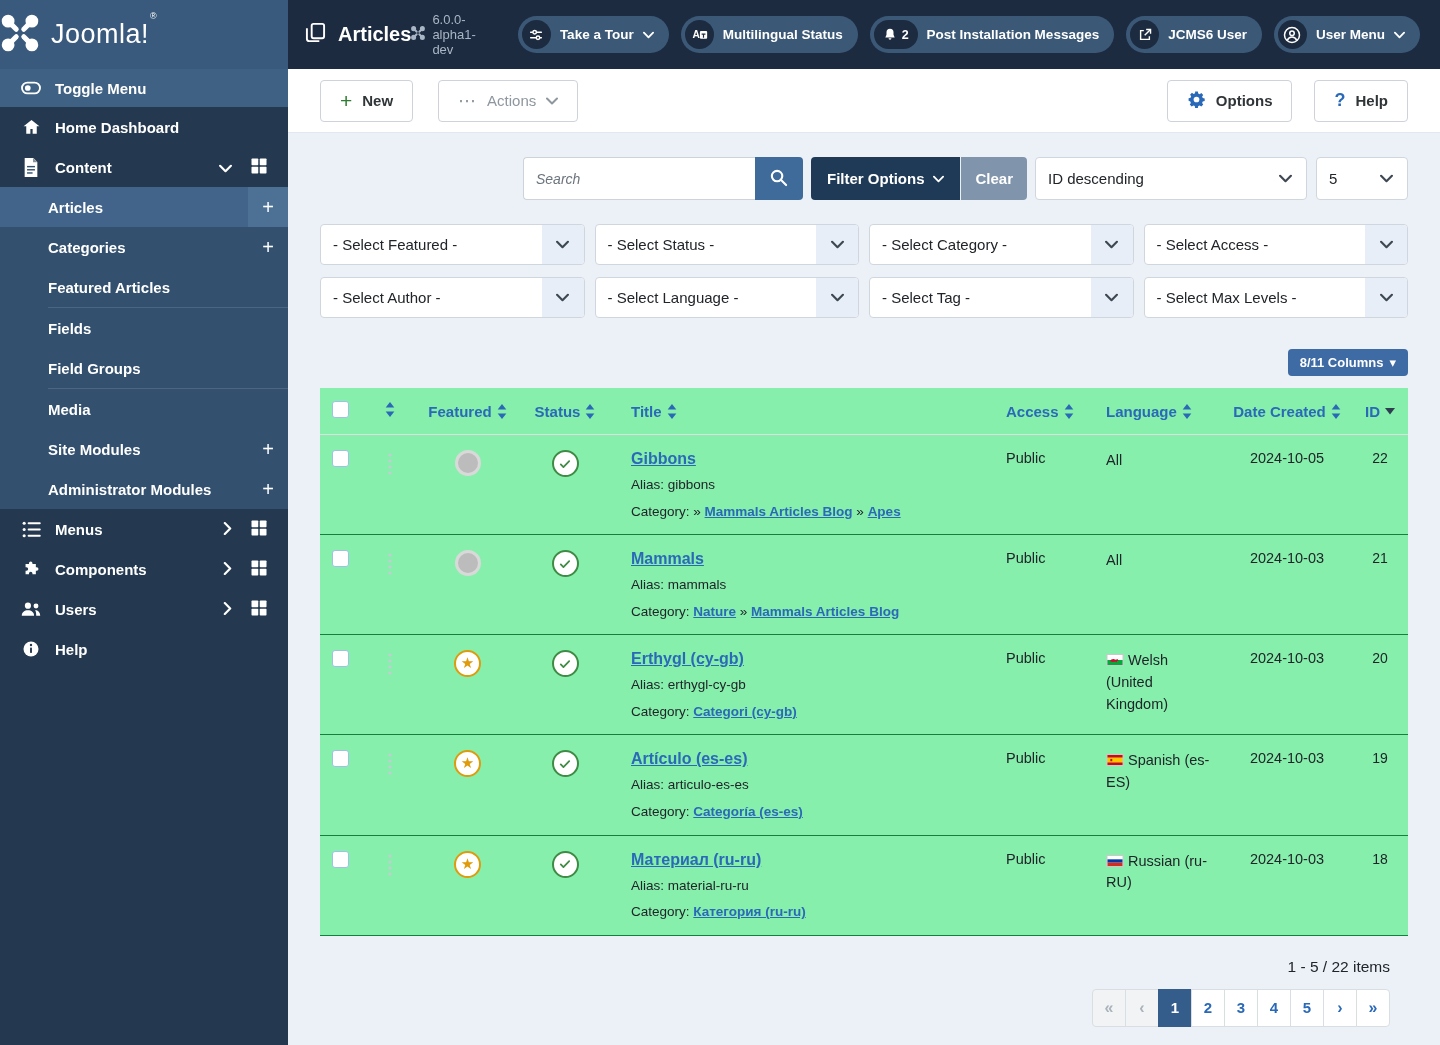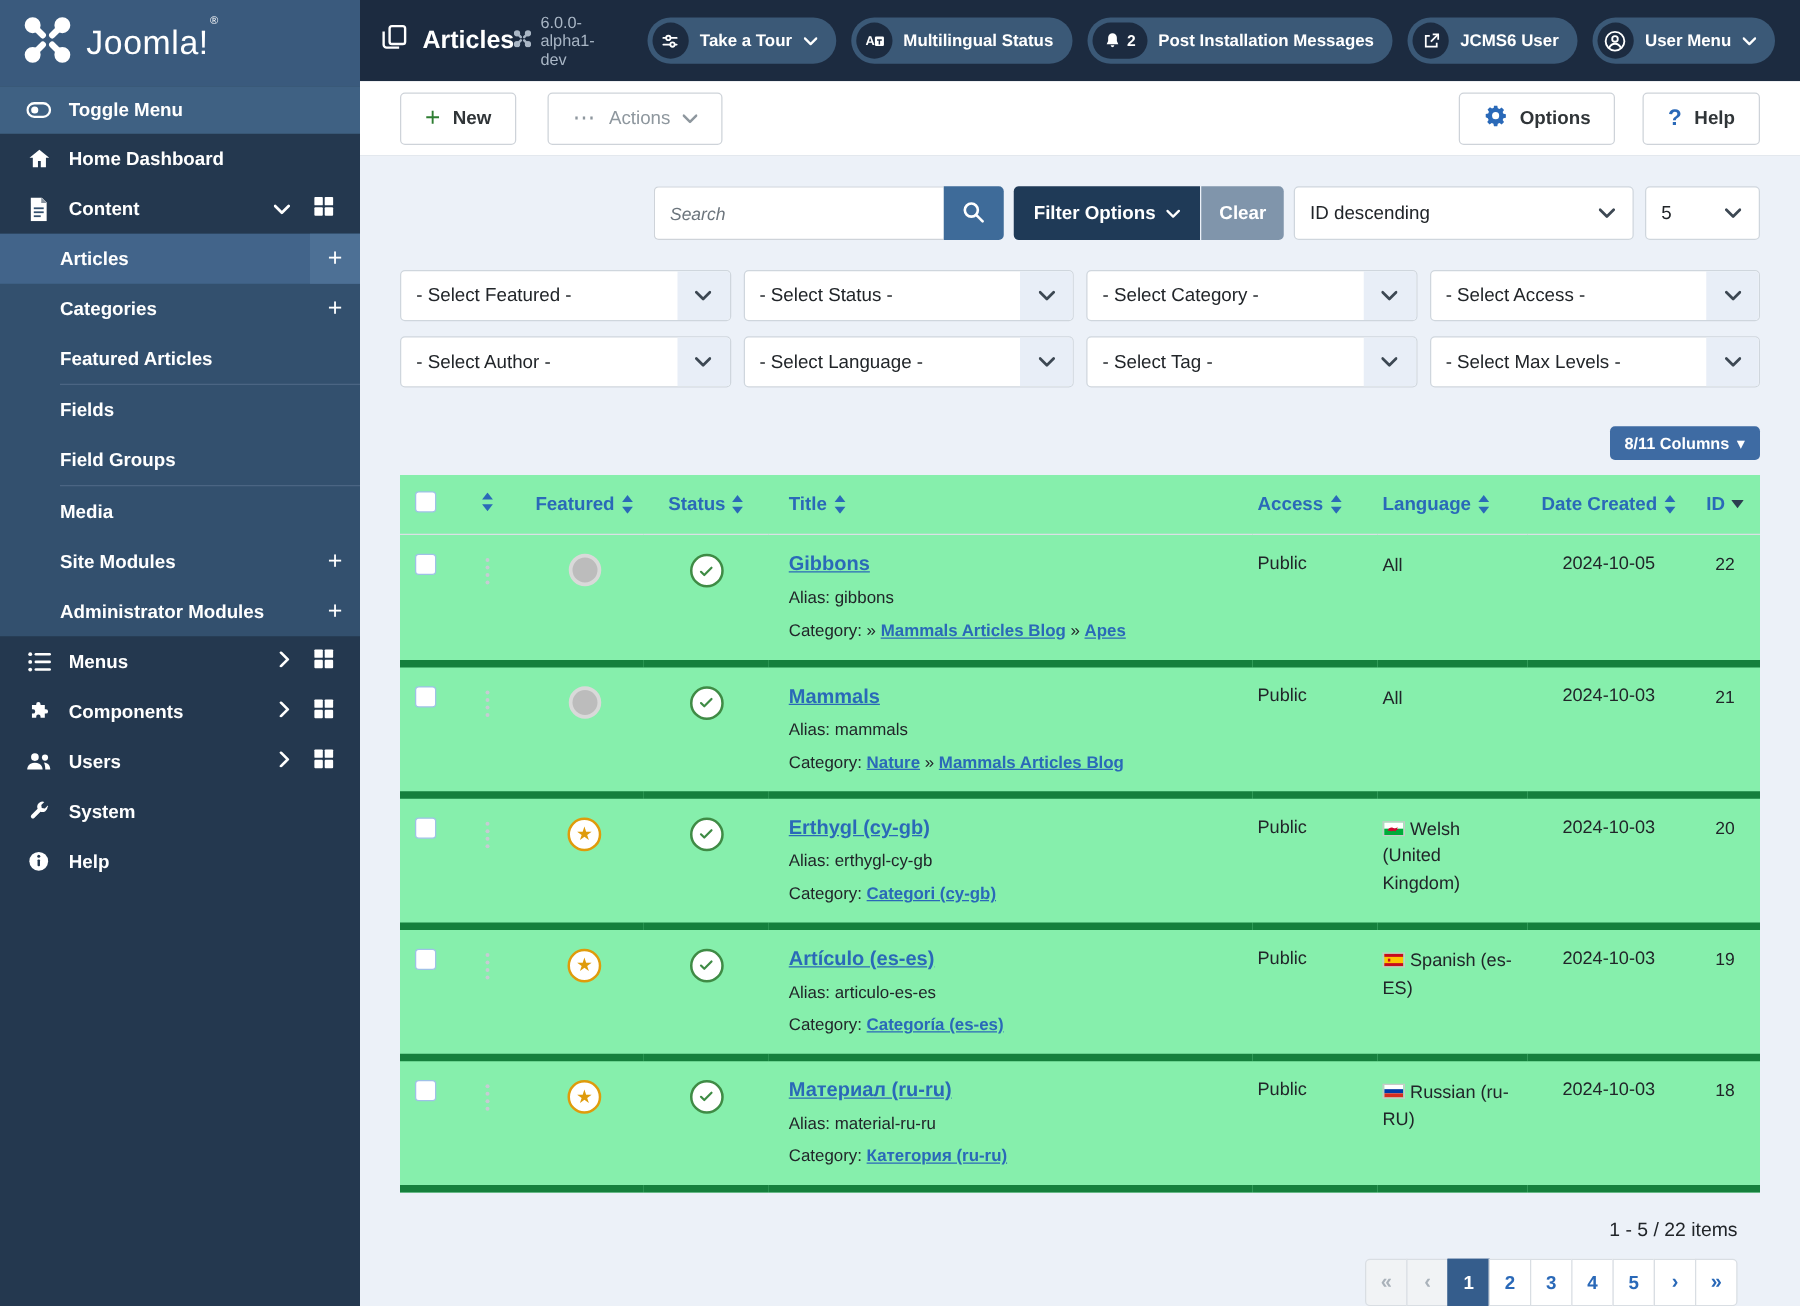--- a/index.html
+++ b/index.html
@@ -9,21 +9,21 @@
     --header-bg:#1c2b40; --sidebar-bg:#24384f; --sidebar-logo-bg:#3a5a7d; --sidebar-toggle-bg:#3f6183;
     --submenu-bg:#33506e; --submenu-active-bg:#42648a; --submenu-plus-bg:#4d7095; --pill-bg:#3b5977;
     --link-blue:#2a69b8; --button-navy:#1f3a57; --button-steel:#3e6b99; --button-gray-blue:#8095ab;
     --columns-btn-bg:#3e6ba3; --page-active-bg:#355d8c; --featured-amber:#df9b0b; --published-green:#3f8b45;
     --content-bg:#ecf1f8;
   }
   .app { display:flex; width:1440px; height:1045px; }
 
   
   .sidebar { width:288px; min-width:288px; background:var(--sidebar-bg); color:#fff; display:flex; flex-direction:column; }
-  .logo-area { height:69px; background:var(--sidebar-logo-bg); display:flex; align-items:center; padding-left:18px; gap:11px; }
+  .logo-area { height:69px; background:var(--sidebar-logo-bg); display:flex; align-items:center; gap:11px; }
   .logo-word { font-size:27px; letter-spacing:.5px; }
   .logo-reg { font-size:9px; vertical-align:top; position:relative; top:-8px; left:1px; }
   .toggle-row { height:38px; background:var(--sidebar-toggle-bg); border:none; color:#fff; display:flex; align-items:center; gap:14px; padding-left:21px; font-size:15px; font-weight:700; font-family:inherit; cursor:pointer; width:100%; text-align:center; }
   .nav-item { height:40px; display:flex; align-items:center; gap:14px; padding:0 20px 0 21px; font-size:15px; font-weight:700; color:#fff; text-decoration:none; cursor:pointer; }
   .nav-icon { width:20px; display:inline-flex; justify-content:center; }
   .nav-right { margin-left:auto; display:inline-flex; align-items:center; gap:18px; }
   .submenu { background:var(--submenu-bg); }
   .sub-item { height:40px; display:flex; align-items:center; padding-left:48px; font-size:15px; font-weight:700; color:#fff; text-decoration:none; position:relative; cursor:pointer; }
   .sub-item.active { background:var(--submenu-active-bg); }
   .plus-cell { position:absolute; right:0; top:0; width:40px; height:40px; display:flex; align-items:center; justify-content:center; font-size:20px; font-weight:400; cursor:pointer; }
@@ -69,21 +69,21 @@
   .columns-row { margin-top:31px; display:flex; justify-content:flex-end; }
   .columns-btn { background:var(--columns-btn-bg); color:#fff; border:none; border-radius:4px; height:27px; padding:0 12px; font-size:13px; font-weight:700; font-family:inherit; display:inline-flex; align-items:center; gap:6px; cursor:pointer; }
 
   .card { margin-top:12px; background:#86efac; }
   table { width:100%; border-collapse:collapse; }
   col.c-check{width:40px} col.c-drag{width:60px} col.c-feat{width:95px} col.c-status{width:100px}
   col.c-access{width:100px} col.c-lang{width:120px} col.c-date{width:130px} col.c-id{width:56px}
   thead th { padding:13px 4px; border-bottom:1px solid #dbe0e5; font-size:15px; color:var(--link-blue); font-weight:700; text-align:left; }
   th.ctr, td.ctr { text-align:center; }
   .th-sort { display:inline-flex; align-items:center; gap:5px; cursor:pointer; }
-  tbody td { padding:15px 4px 13px; border-bottom:6px solid #15803d; vertical-align:top; font-size:14.5px; color:#212529; }
+  tbody td { padding:15px 4px 13px; border-bottom:1px solid #15803d; vertical-align:top; font-size:14.5px; color:#212529; }
   td.title-cell, th.title-cell { padding-left:16px; }
   .checkbox { display:inline-block; width:17px; height:17px; border:1px solid #9fc1e7; border-radius:3px; background:#fff; cursor:pointer; }
   .icon-circle { display:inline-flex; align-items:center; justify-content:center; width:27px; height:27px; border-radius:50%; background:#fff; cursor:pointer; }
   .icon-circle.published { border:2px solid var(--published-green); }
   .icon-circle.featured { border:2px solid var(--featured-amber); }
   .star { color:var(--featured-amber); font-size:15px; line-height:1; font-family:"DejaVu Sans",sans-serif; }
   .unfeatured-dot { display:inline-block; width:26px; height:26px; border-radius:50%; background:#bcbcbc; border:3px solid #d9d9d9; cursor:pointer; }
   .drag { cursor:grab; display:inline-block; padding-top:3px; }
   .title-link { font-size:16px; font-weight:700; color:var(--link-blue); text-decoration:underline; cursor:pointer; }
   .meta { margin-top:7px; font-size:13.5px; line-height:1.45; color:#212529; }
@@ -279,28 +279,20 @@
             <svg width="18" height="18" viewBox="0 0 24 24" fill="#fff">
                 <rect x="2" y="2" width="9" height="9" rx="1"></rect>
                 <rect x="13" y="2" width="9" height="9" rx="1"></rect>
                 <rect x="2" y="13" width="9" height="9" rx="1"></rect>
                 <rect x="13" y="13" width="9" height="9" rx="1"></rect>
               </svg>
           </span>
         </span>
       </a>
 
-      <a class="nav-item">
-        <span class="nav-icon">
-          <svg width="18" height="18" viewBox="0 0 24 24" fill="#fff">
-              <path d="M21.5 7.3a5.6 5.6 0 0 1-7.6 5.2l-6.7 6.7a2.2 2.2 0 0 1-3.1-3.1l6.7-6.7A5.6 5.6 0 0 1 17.9 2l-3.2 3.2.5 3.3 3.3.5 3.2-3.2c.2.5.3 1 .3 1.5z"></path>
-            </svg>
-        </span>
-        <span class="nav-label">System</span>
-      </a>
 
       <a class="nav-item">
         <span class="nav-icon">
           <svg width="18" height="18" viewBox="0 0 24 24">
               <circle cx="12" cy="12" r="10" fill="#fff"></circle>
               <rect x="10.7" y="10" width="2.6" height="7.2" rx="1" fill="#24384f"></rect>
               <circle cx="12" cy="6.6" r="1.6" fill="#24384f"></circle>
             </svg>
         </span>
         <span class="nav-label">Help</span>

